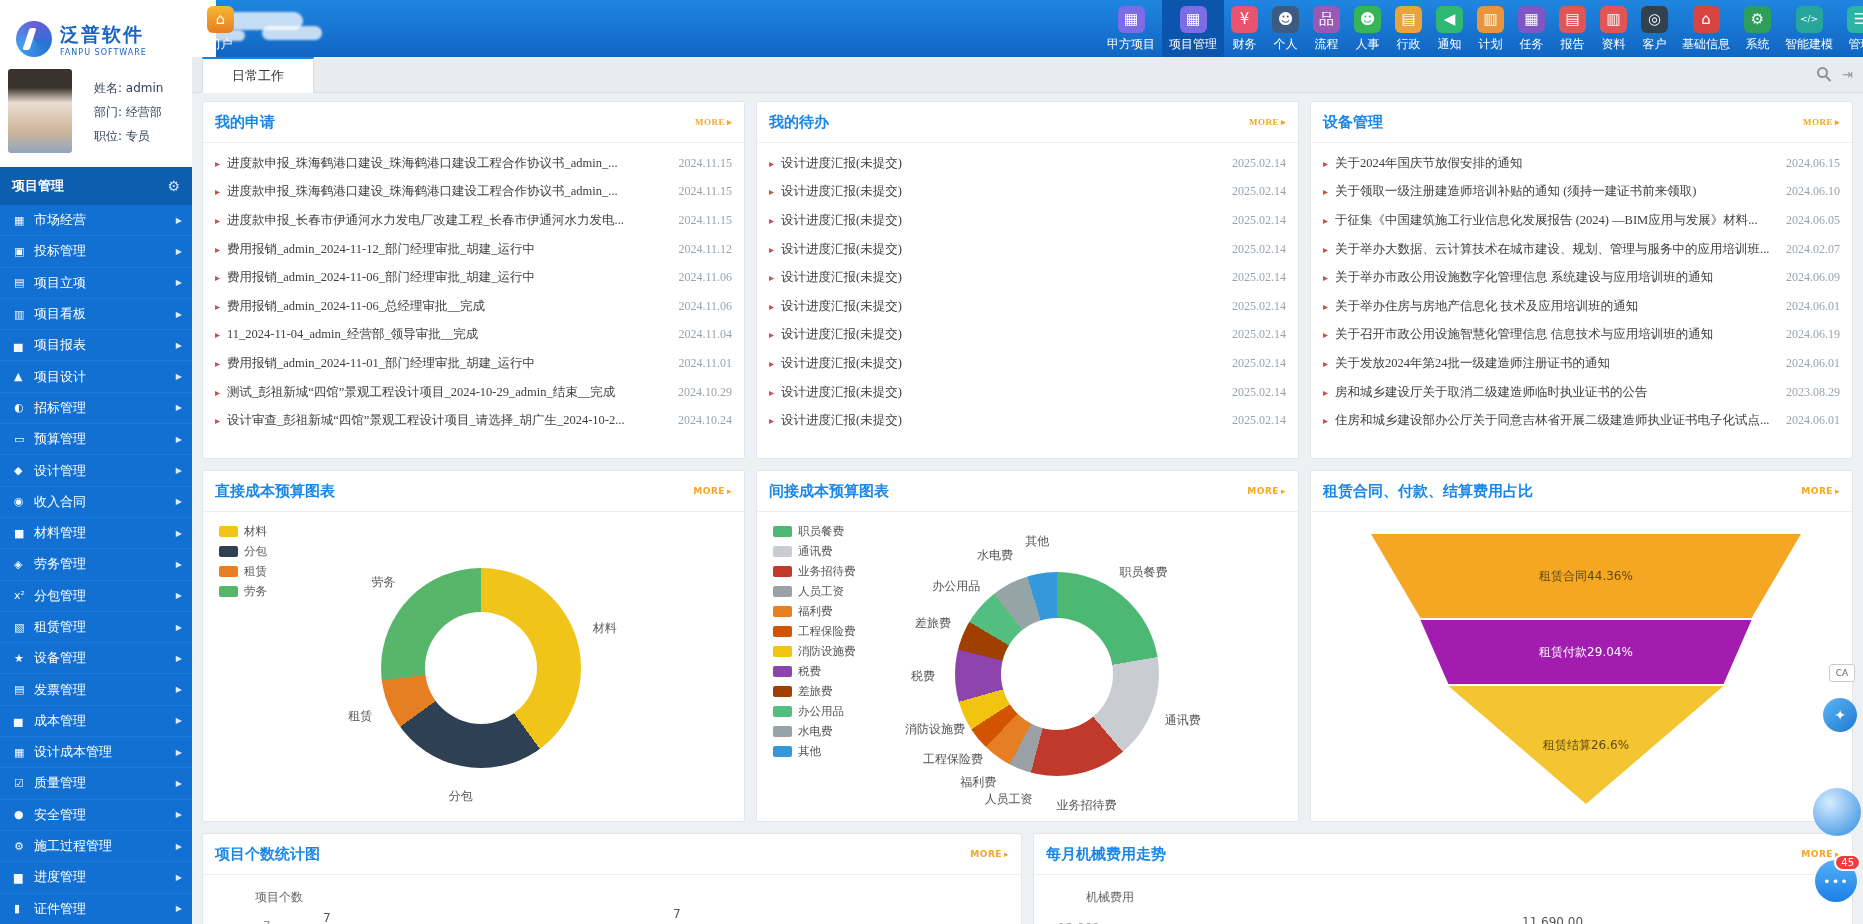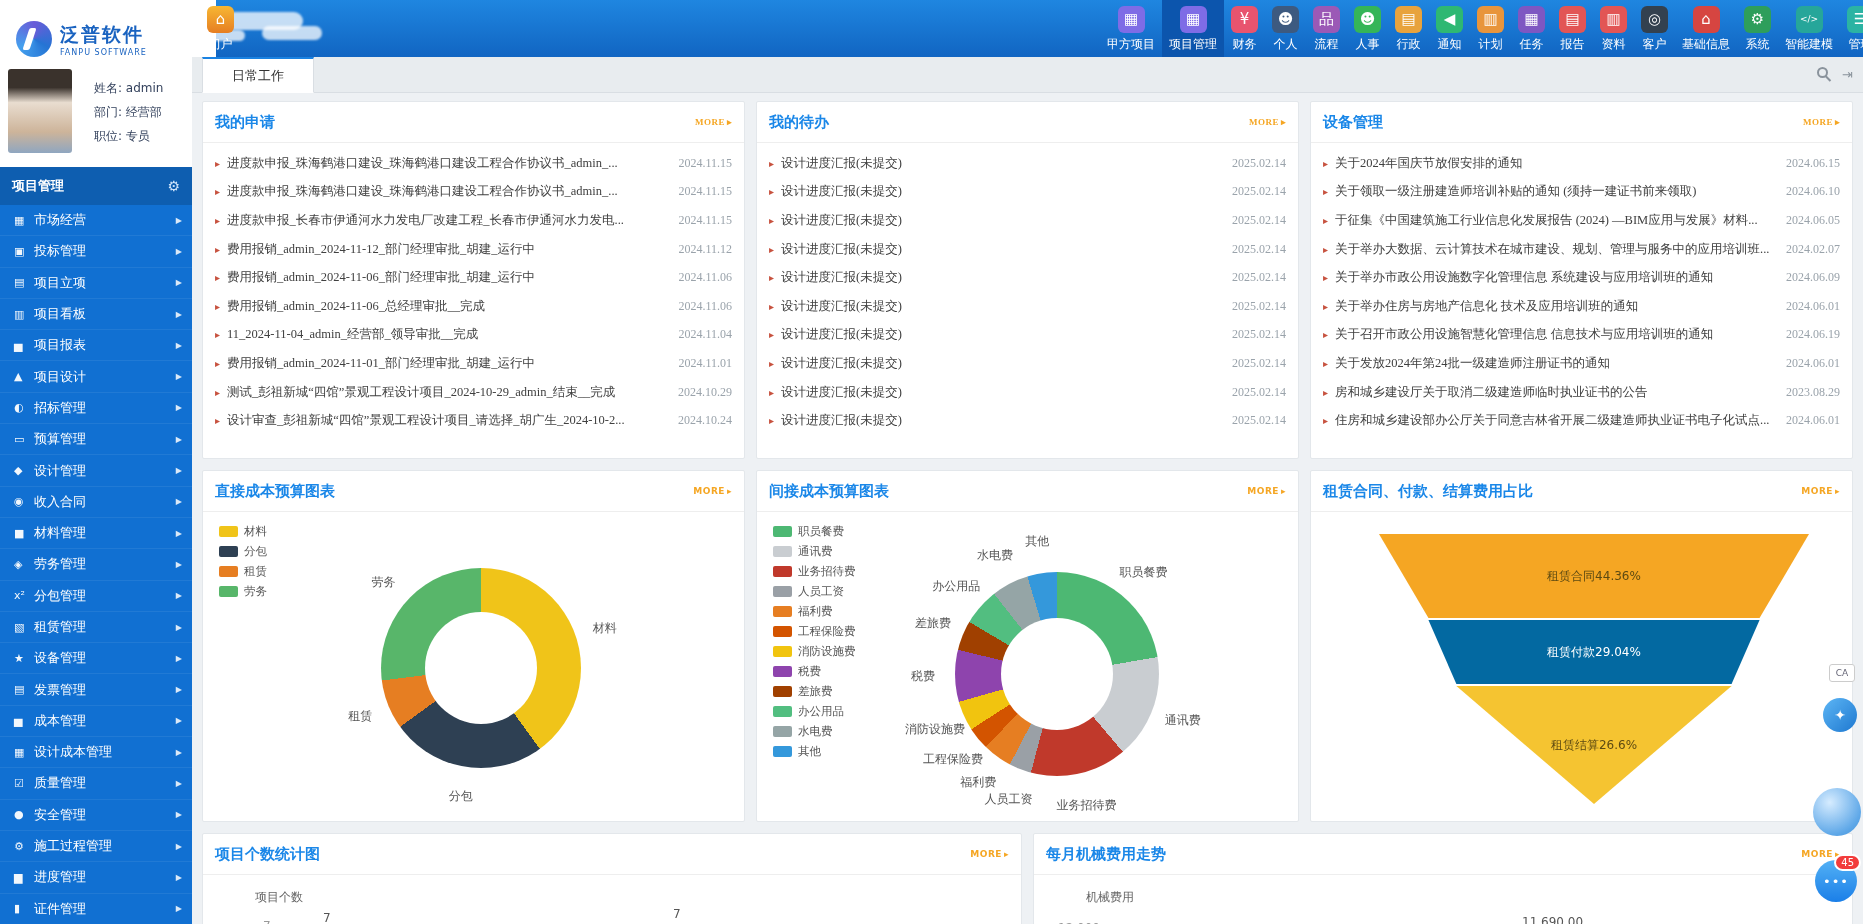--- a/index.html
+++ b/index.html
@@ -83,21 +83,21 @@
   .lg-item { display:flex; align-items:center; gap:6px; font-size:11.5px; color:#555; }
   .sw { width:19px; height:11px; border-radius:2px; flex:none; }
   .donut { position:absolute; border-radius:50%; }
   #panel-direct .donut { left:178px; top:56px; width:200px; height:200px; }
   #panel-direct .donut::after { content:""; position:absolute; inset:44px; background:#fff; border-radius:50%; }
   #panel-indirect .donut { left:198px; top:60px; width:204px; height:204px; }
   #panel-indirect .donut::after { content:""; position:absolute; inset:46px; background:#fff; border-radius:50%; }
   .slice-label { position:absolute; transform:translate(-50%,-50%); font-size:12px; color:#555; white-space:nowrap; }
 
   .funnel { position:absolute; left:56px; top:22px; width:430px; height:276px; }
-  .stage { position:absolute; left:12px; width:100%; display:flex; align-items:center;
+  .stage { position:absolute; left:4px; width:100%; display:flex; align-items:center;
     justify-content:center; font-size:12px; }
   .s0 { top:0; height:84px; clip-path:polygon(0 0,100% 0,88.5% 100%,11.5% 100%); color:#5d4a12; }
   .s1 { top:86px; height:64px; clip-path:polygon(11.5% 0,88.5% 0,82% 100%,18% 100%); color:#fff; }
   .s2 { top:152px; height:118px; clip-path:polygon(18% 0,82% 0,50% 100%); color:#5d4a12; }
 
   .mini-body { position:relative; height:258px; }
   .mini-body span { position:absolute; font-size:12px; color:#666; white-space:nowrap; }
   #panel-pcount .ylab { left:52px; top:14px; }
   #panel-pcount .ytick { left:60px; top:44px; color:#999; }
   #panel-pcount .v0 { left:120px; top:36px; color:#555; }
@@ -652,21 +652,21 @@
       <div class="panel-header">
         <span class="panel-title">租赁合同、付款、结算费用占比</span>
         <span class="more">
             <span>MORE</span>
             <span>▸</span>
           </span>
       </div>
       <div class="chart-area">
         <div class="funnel" id="funnel">
             <div class="stage s0" style="background: rgb(245, 166, 35);">租赁合同44.36%</div>
-            <div class="stage s1" style="background: #0369a1;">租赁付款29.04%</div>
+            <div class="stage s1" style="background: #a21caf;">租赁付款29.04%</div>
             <div class="stage s2" style="background: rgb(245, 196, 49);">租赁结算26.6%</div>
           </div>
       </div>
     </div>
   </div>
 
   <div class="grid2">
     <div class="panel h300" id="panel-pcount">
       <div class="panel-header">
         <span class="panel-title">项目个数统计图</span>

